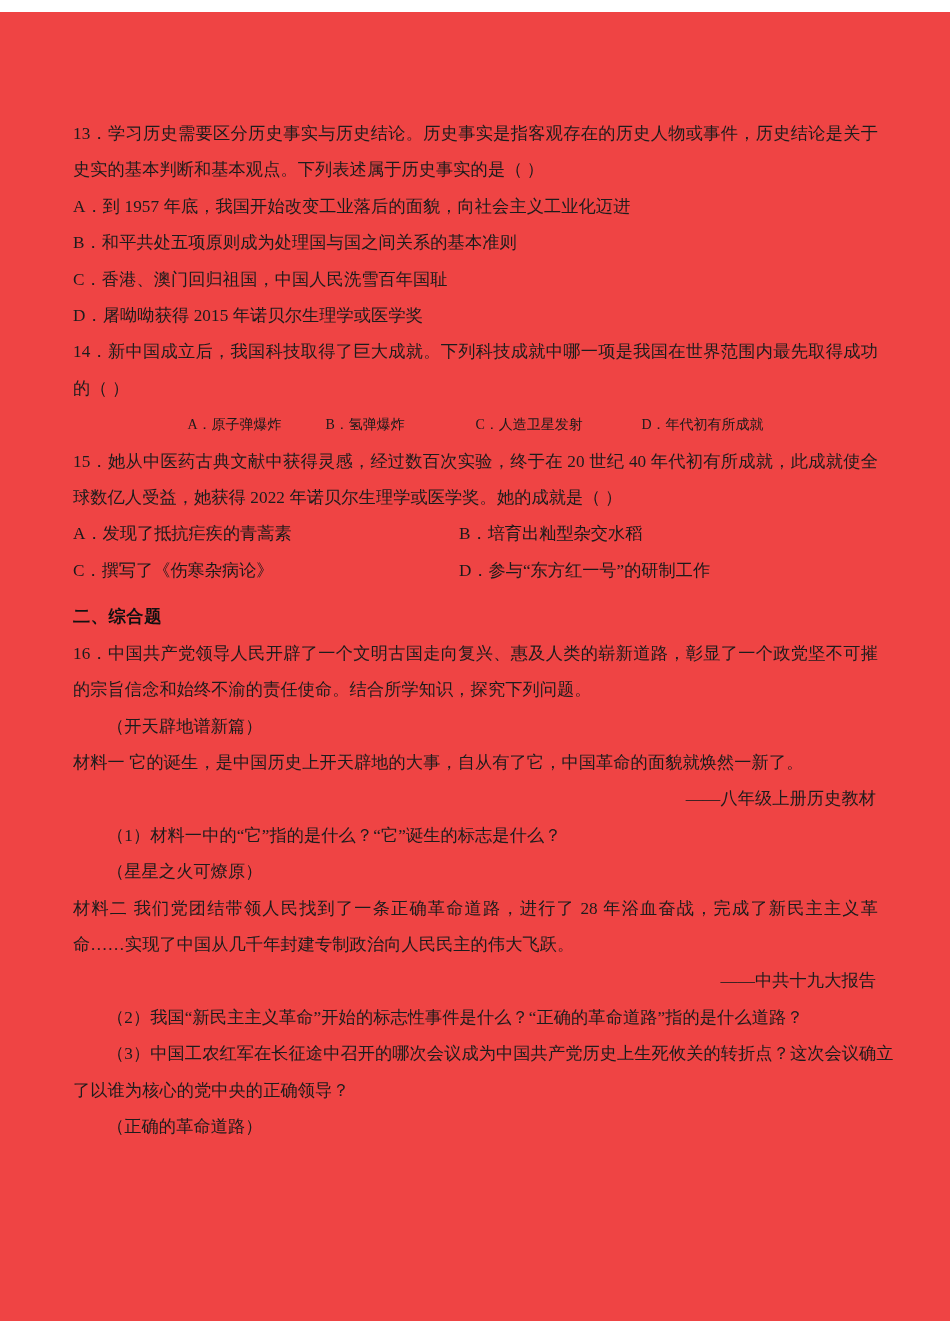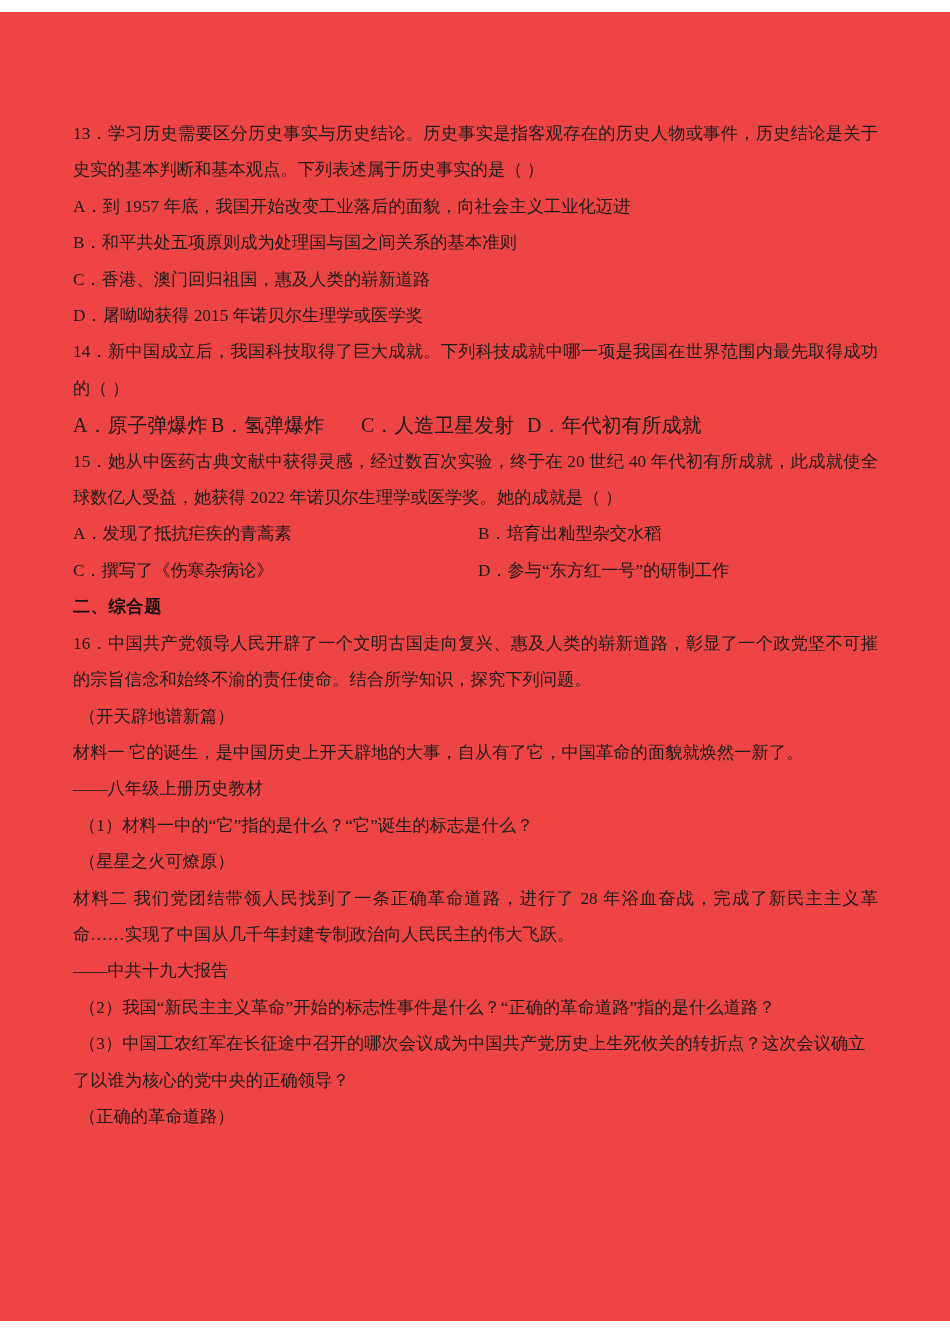--- a/index.html
+++ b/index.html
@@ -41,68 +41,71 @@
   }
   
   .just {
     text-align: justify;
     text-align-last: justify;
     white-space: normal;
   }
   
   .ind-paren {
     padding-left: 6px;
+    margin-left: 28px;
   }
   
   .sec-head {
     font-size: 17.2px;
     line-height: 36.4px;
     font-weight: bold;
     letter-spacing: 0.6px;
     color: #111111;
+    margin-top: 10px;
   }
   
   .src {
+    text-align: right;
     padding-right: 2px;
   }
   
   .opt-row {
     display: flex;
     font-size: 17.2px;
     line-height: 36.4px;
     white-space: nowrap;
-    gap: 19px;
   }
   .opt-row .col2 {
     width: 386px;
     flex: 0 0 386px;
   }
   .opt-row-4 {
     display: flex;
-    font-size: 20px;
+    font-size: 14px;
     line-height: 36.4px;
     white-space: nowrap;
+    justify-content: center;
   }
   .opt-row-4 .o1 { flex: 0 0 138px; }
   .opt-row-4 .o2 { flex: 0 0 150px; }
   .opt-row-4 .o3 { flex: 0 0 166px; }
   .opt-row-4 .o4 { flex: 0 0 auto; }
 </style>
 </head>
 <body>
 
 <div class="page">
   <div class="content">
 
     <div>
       <div class="ln just">13．学习历史需要区分历史事实与历史结论。历史事实是指客观存在的历史人物或事件，历史结论是关于</div>
       <div class="ln">史实的基本判断和基本观点。下列表述属于历史事实的是（      ）</div>
       <div class="ln">A．到 1957 年底，我国开始改变工业落后的面貌，向社会主义工业化迈进</div>
       <div class="ln">B．和平共处五项原则成为处理国与国之间关系的基本准则</div>
-      <div class="ln">C．香港、澳门回归祖国，惠及人类的崭新道路</div>
+      <div class="ln">C．香港、澳门回归祖国，中国人民洗雪百年国耻</div>
       <div class="ln">D．屠呦呦获得 2015 年诺贝尔生理学或医学奖</div>
     </div>
 
     <div>
       <div class="ln just">14．新中国成立后，我国科技取得了巨大成就。下列科技成就中哪一项是我国在世界范围内最先取得成功</div>
       <div class="ln">的（      ）</div>
       <div class="opt-row-4">
         <span class="o1">A．原子弹爆炸</span>
         <span class="o2">B．氢弹爆炸</span>
         <span class="o3">C．人造卫星发射</span>

